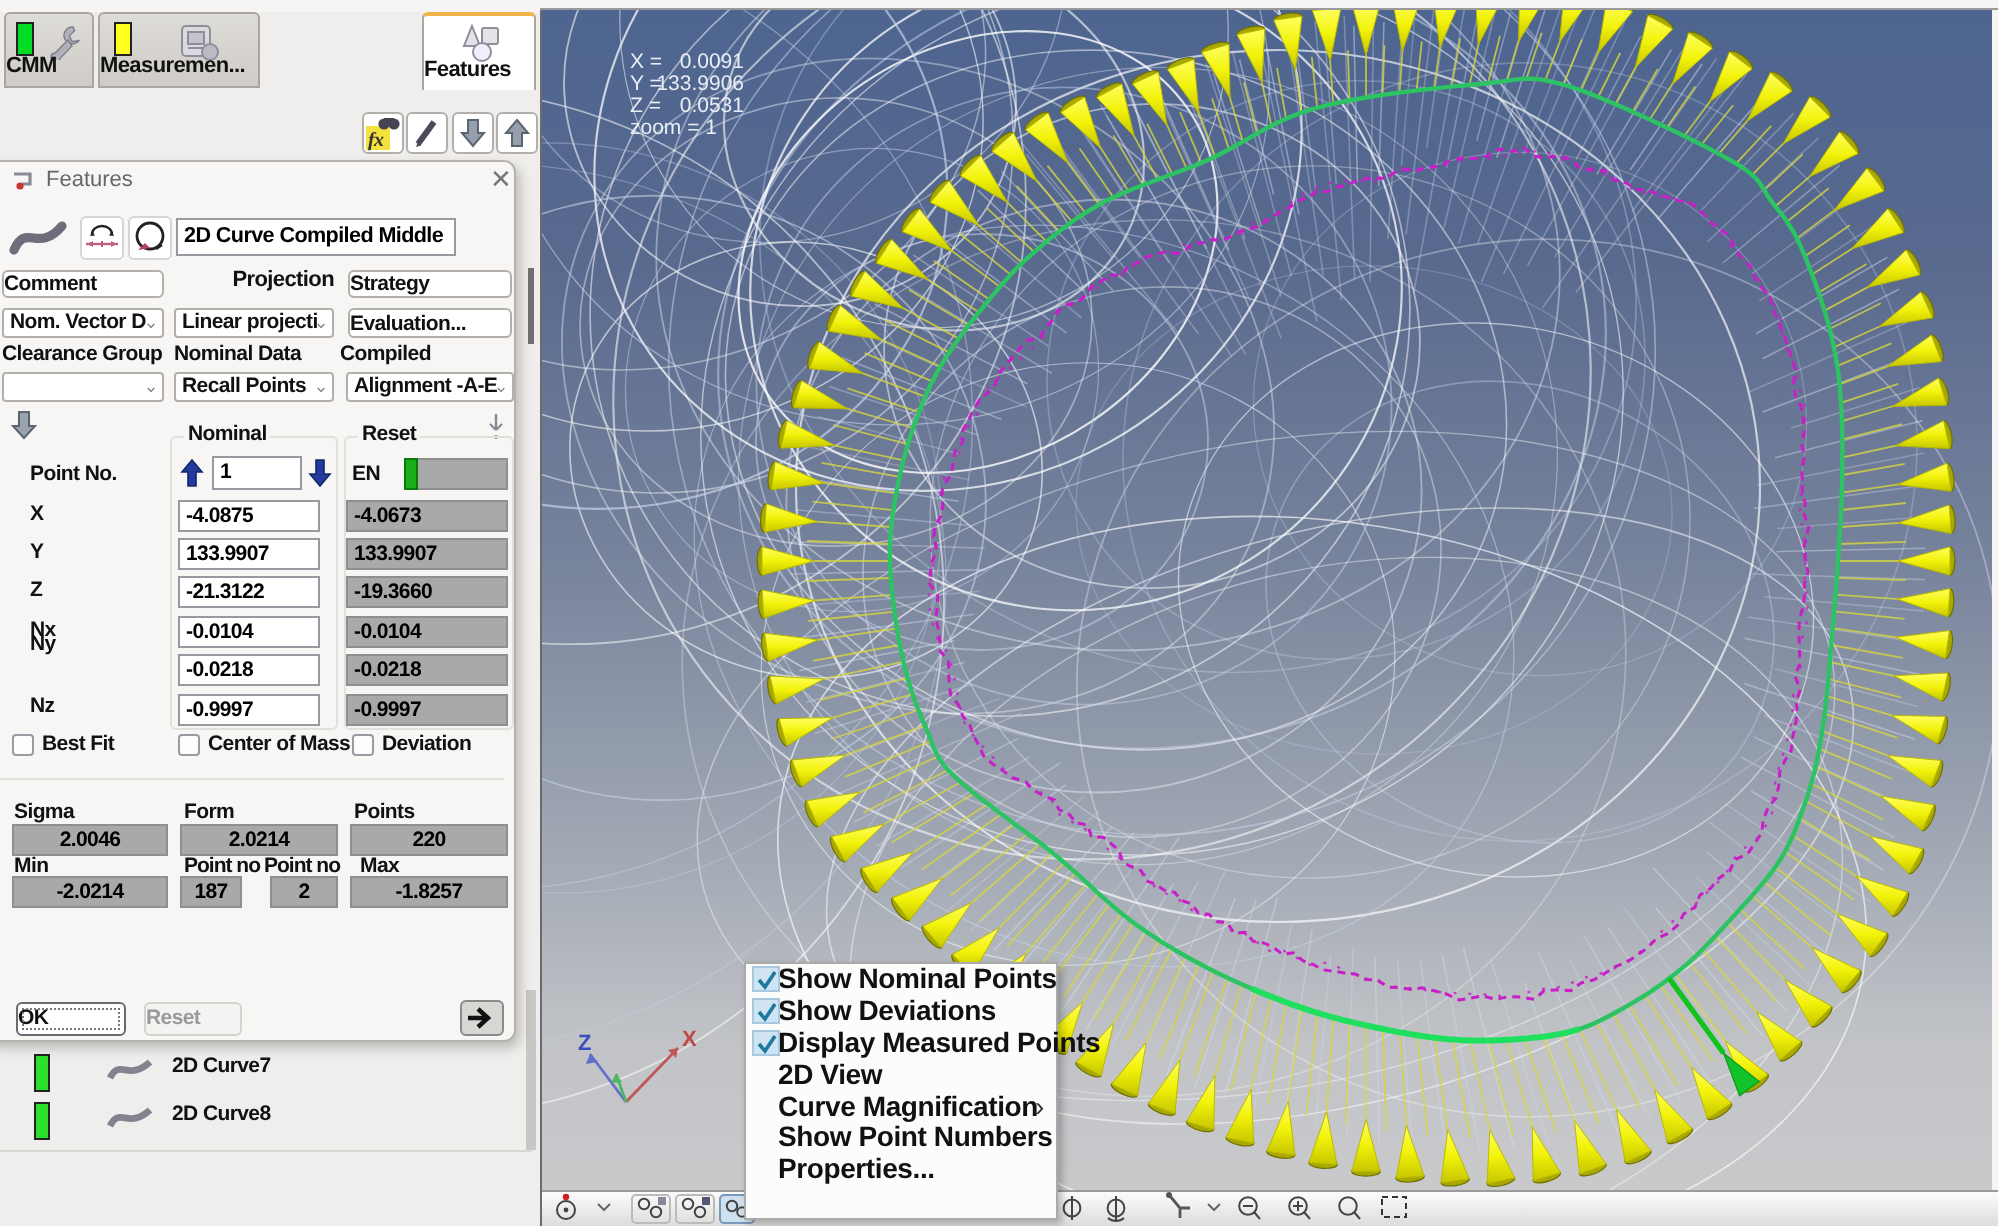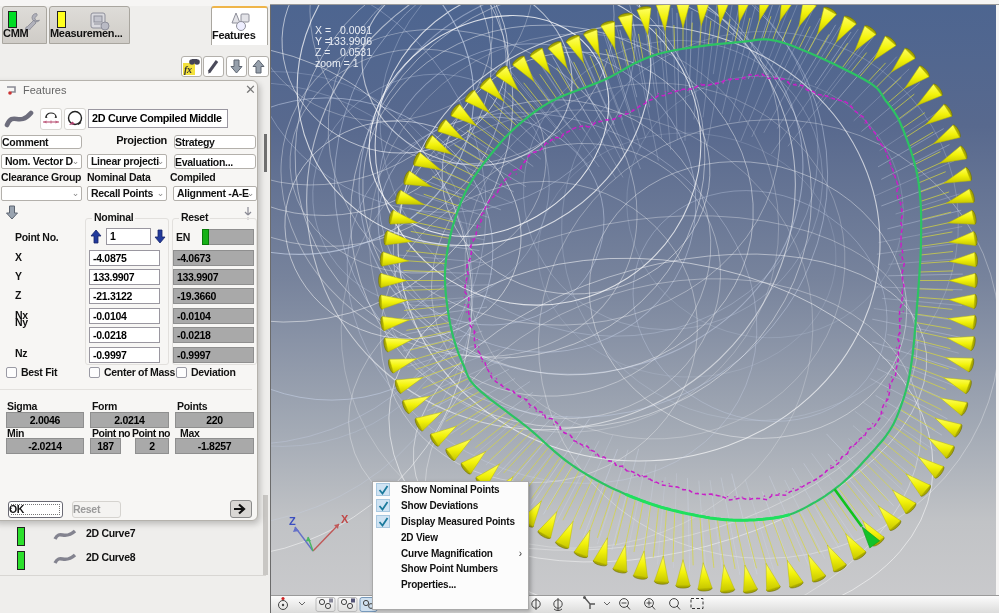--- a/index.html
+++ b/index.html
@@ -7,21 +7,21 @@
 .btn{position:absolute;background:#fff;border:1px solid #b3b0ab;border-radius:3px;font-weight:bold;font-size:10.5px;letter-spacing:-0.3px;color:#111;line-height:12px}
 .dd{position:absolute;background:#fff;border:1px solid #b3b0ab;border-radius:2px;font-weight:bold;font-size:10.5px;letter-spacing:-0.3px;color:#111;padding-left:3px;line-height:13px;white-space:nowrap;overflow:hidden}
 .dd .chev{position:absolute;right:2px;top:0;color:#888;font-size:9px;font-weight:normal}
 .lbl{position:absolute;font-weight:bold;font-size:10.5px;letter-spacing:-0.3px;color:#111;white-space:nowrap}
 .fld{position:absolute;background:#fff;border:1px solid #9a97a0;font-weight:bold;font-size:10.5px;letter-spacing:-0.3px;color:#000;padding-left:3px;line-height:14px}
 .gfld{position:absolute;background:#a9a9a9;border:1px solid #8f8f8f;font-weight:bold;font-size:10.5px;letter-spacing:-0.3px;color:#000;line-height:14px}
 .cb{position:absolute;width:11px;height:11px;background:#fdfdfd;border:1px solid #9a9aa4;border-radius:2px}
 .tab{position:absolute;top:6px;height:38px;background:linear-gradient(#dedcd8,#cfccc7);border:1px solid #a9a69f;border-radius:3px 3px 0 0;}
 .tab .cap{position:absolute;bottom:4px;width:100%;font-weight:bold;font-size:11px;letter-spacing:-0.3px;color:#111}
 .grect{position:absolute;top:4px;width:9px;height:17px;border:1px solid #222}
-.mi{height:15.9px;font-weight:bold;font-size:10px;letter-spacing:-0.2px;color:#111;line-height:15.9px;white-space:nowrap;position:relative;padding-left:28px}
+.mi{height:15.9px;font-weight:bold;font-size:14px;letter-spacing:-0.2px;color:#111;line-height:15.9px;white-space:nowrap;position:relative;padding-left:16px}
 </style></head><body>
 <div id="root">
 
 <svg class="abs" style="left:0;top:0" width="999" height="613" viewBox="0 0 999 613">
 <defs>
 <linearGradient id="bg" x1="0" y1="0" x2="0" y2="1">
 <stop offset="0" stop-color="#4d6590"></stop>
           <stop offset="0.2" stop-color="#58698e"></stop>
 <stop offset="0.45" stop-color="#77839c"></stop>
           <stop offset="0.7" stop-color="#a3aab5"></stop>

